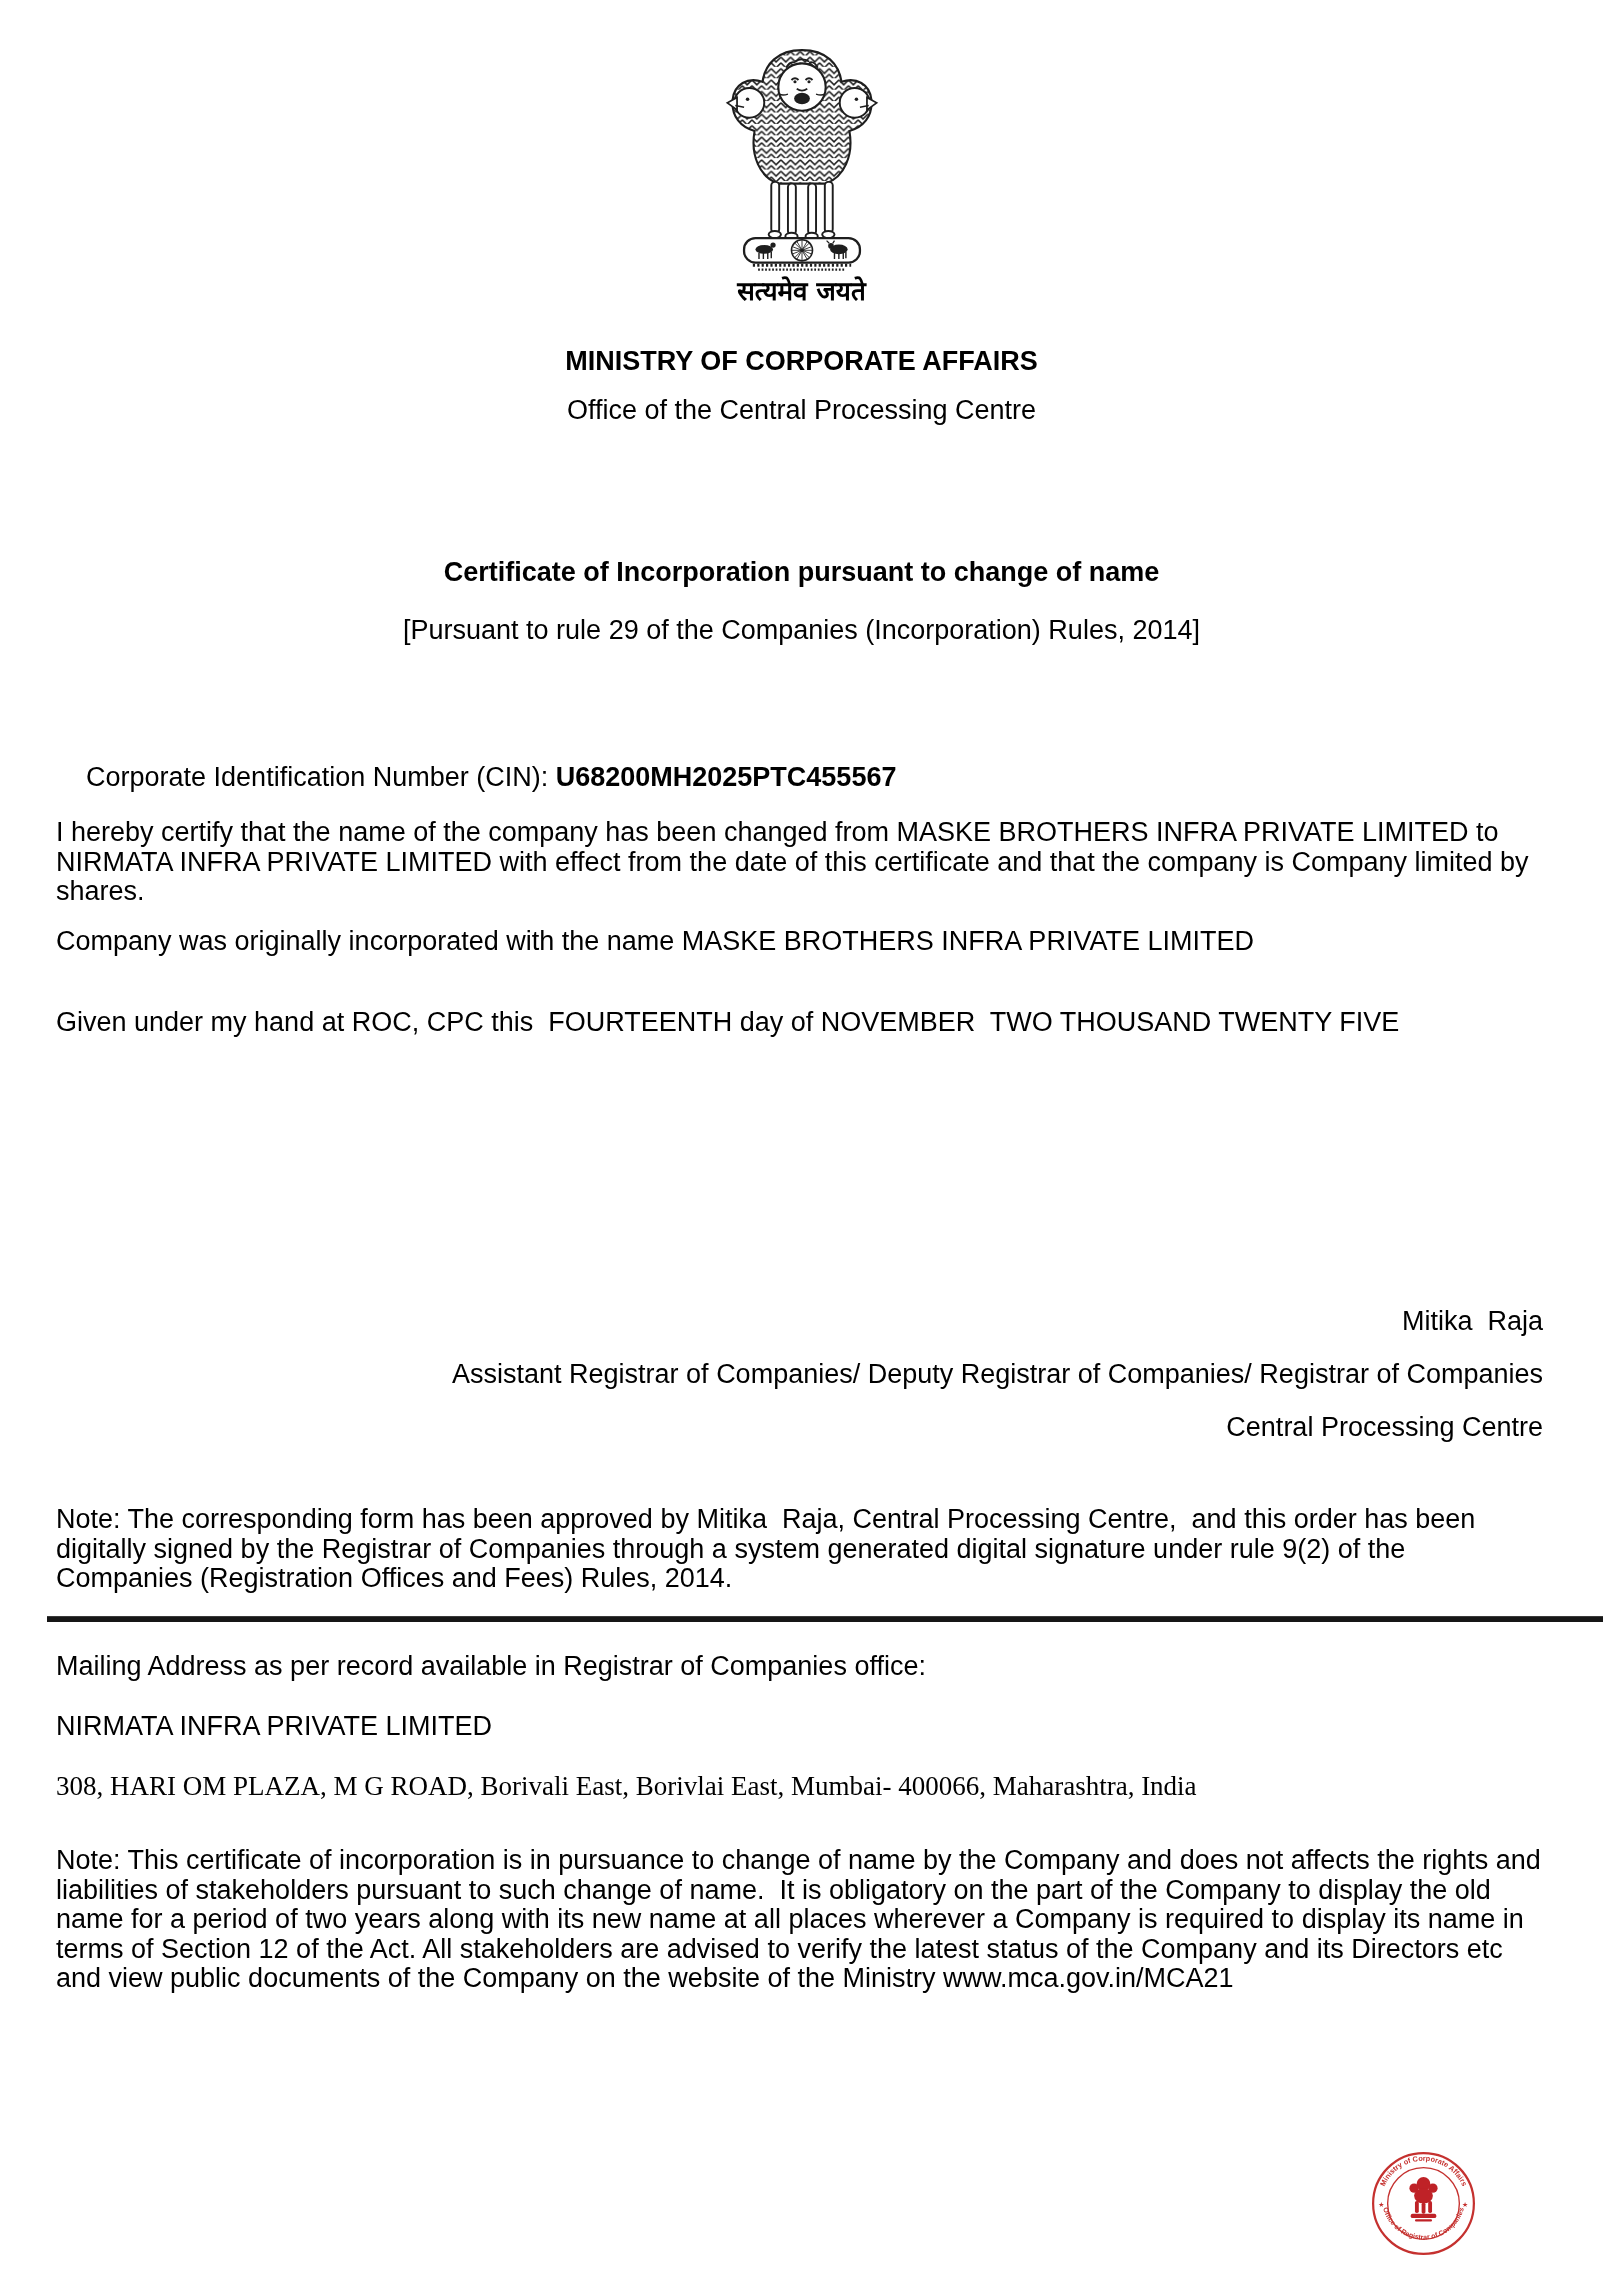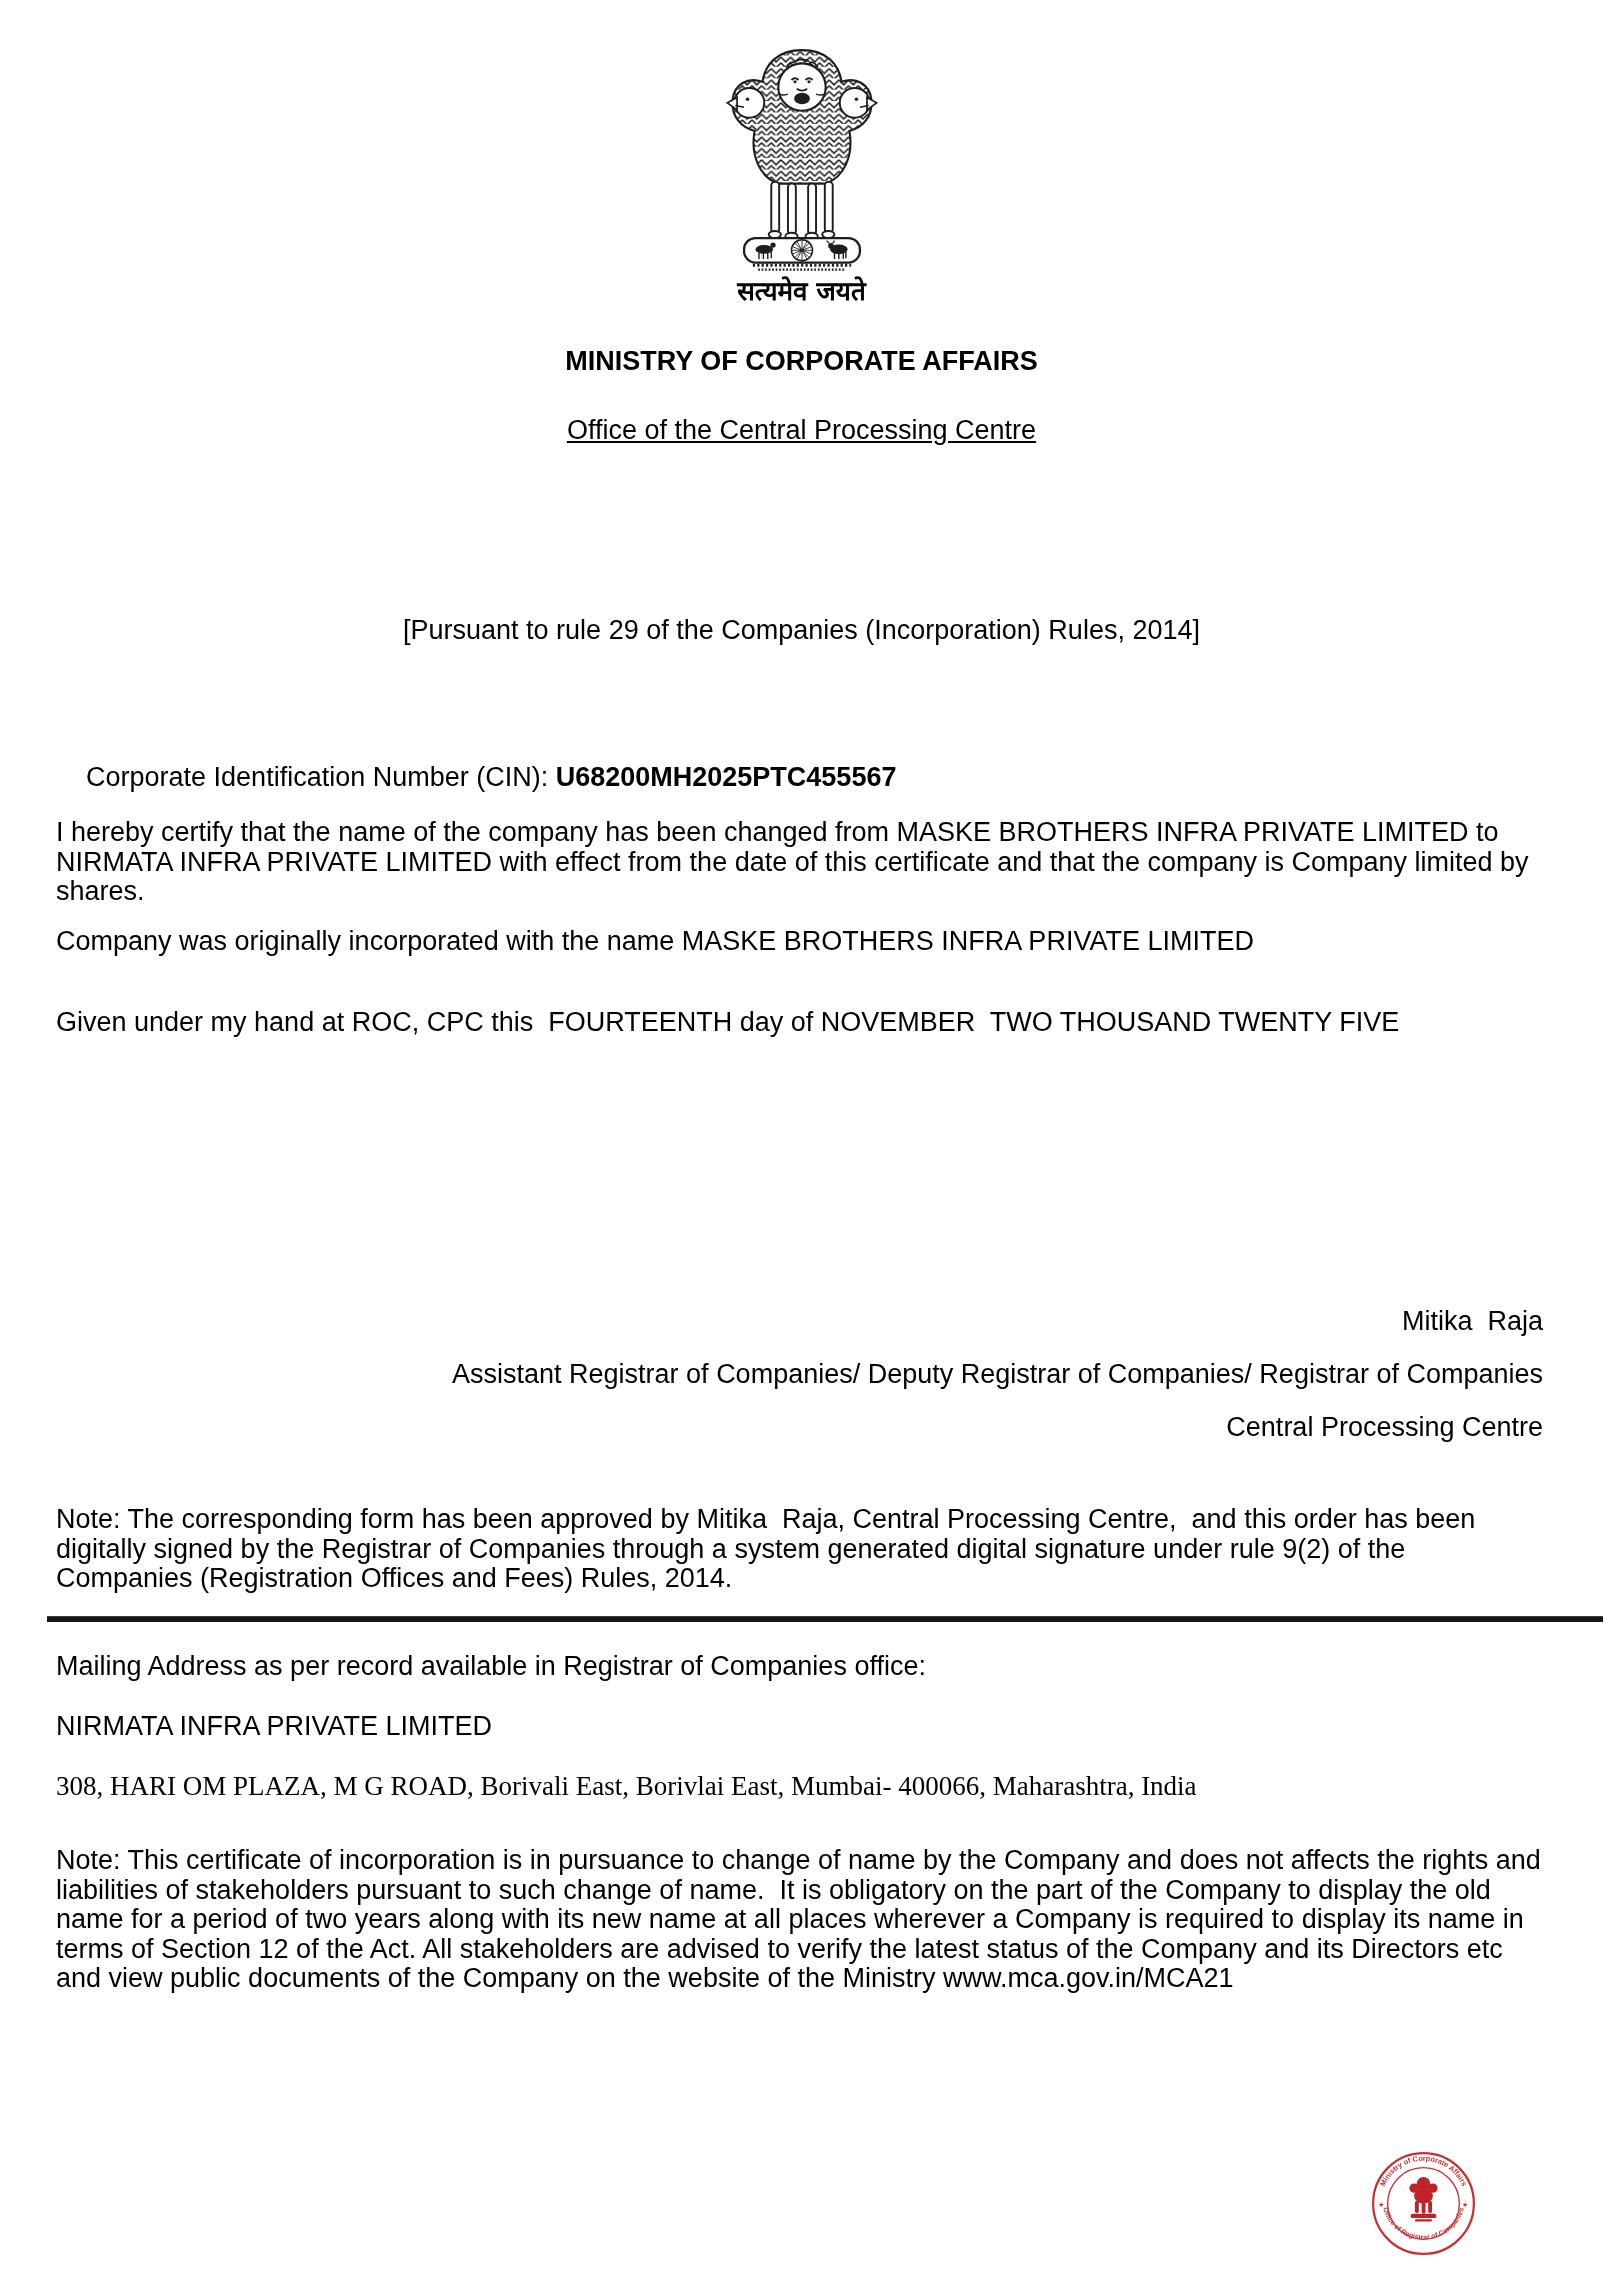--- a/index.html
+++ b/index.html
@@ -13,21 +13,21 @@
   .right { right:60px; text-align:right; }
   .t  { font-size:27px; line-height:29.6px; }
   .b  { font-weight:bold; }
   .ml { white-space:pre; }
 
   .emblem-svg { position:absolute; top:32px; left:50%; transform:translateX(-50%); }
   .motto { top:272px; font-family:"DejaVu Sans", sans-serif; font-weight:bold; font-size:26px; }
 
   .gov      { top:315px; }
   .ministry { top:347px; }
-  .office   { top:416px;text-decoration:underline; }
+  .office   { top:396px; }
   .plot     { top:482px; }
   .title    { top:558px; }
   .subtitle { top:616px; }
   .cin      { top:733px;text-align:center; }
   .para1    { top:818px; }
   .para2    { top:927px; }
   .given    { top:1008px; }
   .sig-name { top:1307px; }
   .sig-desig{ top:1360px; }
   .sig-off  { top:1413px; }
@@ -115,20 +115,21 @@
 
     <path d="M34,265 H146" stroke="#1e1e1e" stroke-width="3.4" stroke-dasharray="2.5,2.5" fill="none"></path>
     <path d="M40,270 H140" stroke="#1e1e1e" stroke-width="2.6" stroke-dasharray="2,2" fill="none"></path>
   </svg>
 
   <div class="abs center motto">सत्यमेव जयते</div>
 
   <div class="abs center t b ministry">MINISTRY OF CORPORATE AFFAIRS</div>
   <div class="abs center t office">Office of the Central Processing Centre</div>
 
+  <div class="abs center t b title">Certificate of Incorporation pursuant to change of name</div>
   <div class="abs center t subtitle">[Pursuant to rule 29 of the Companies (Incorporation) Rules, 2014]</div>
 
   <div class="abs left t cin">
     <span>Corporate Identification Number (CIN): </span><span class="b">U68200MH2025PTC455567</span>
   </div>
 
   <div class="abs left t ml para1">I hereby certify that the name of the company has been changed from MASKE BROTHERS INFRA PRIVATE LIMITED to
 NIRMATA INFRA PRIVATE LIMITED with effect from the date of this certificate and that the company is Company limited by
 shares.</div>
   <div class="abs left t para2">Company was originally incorporated with the name MASKE BROTHERS INFRA PRIVATE LIMITED</div>

